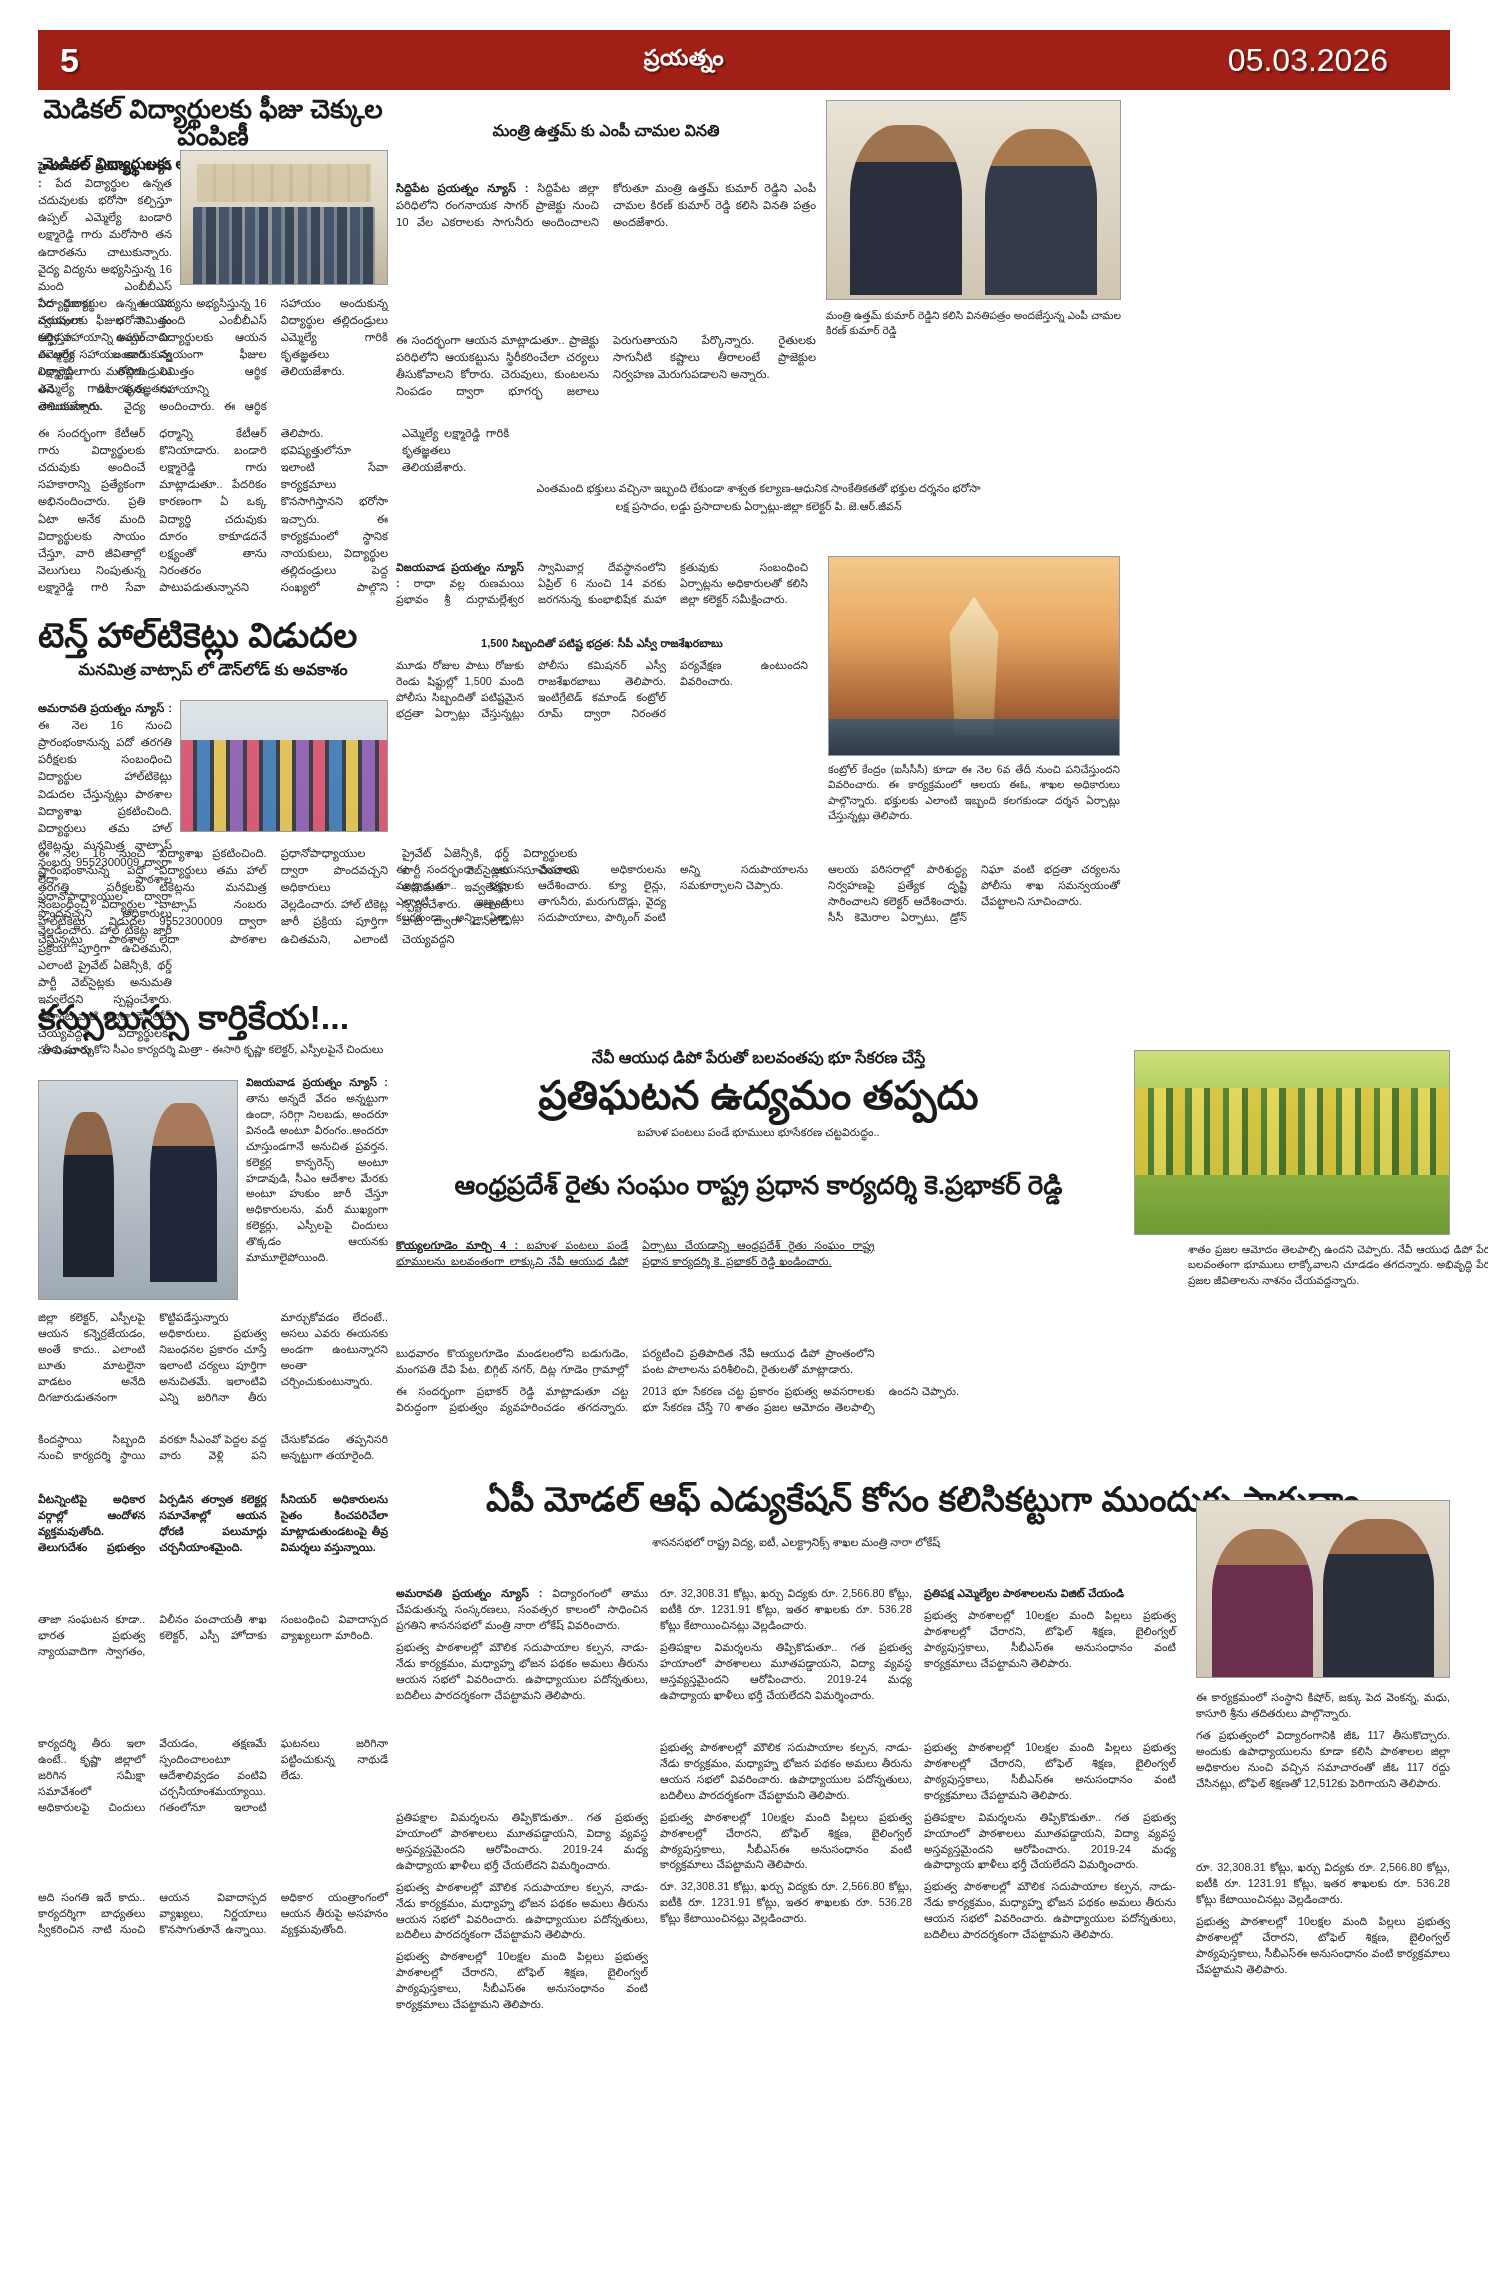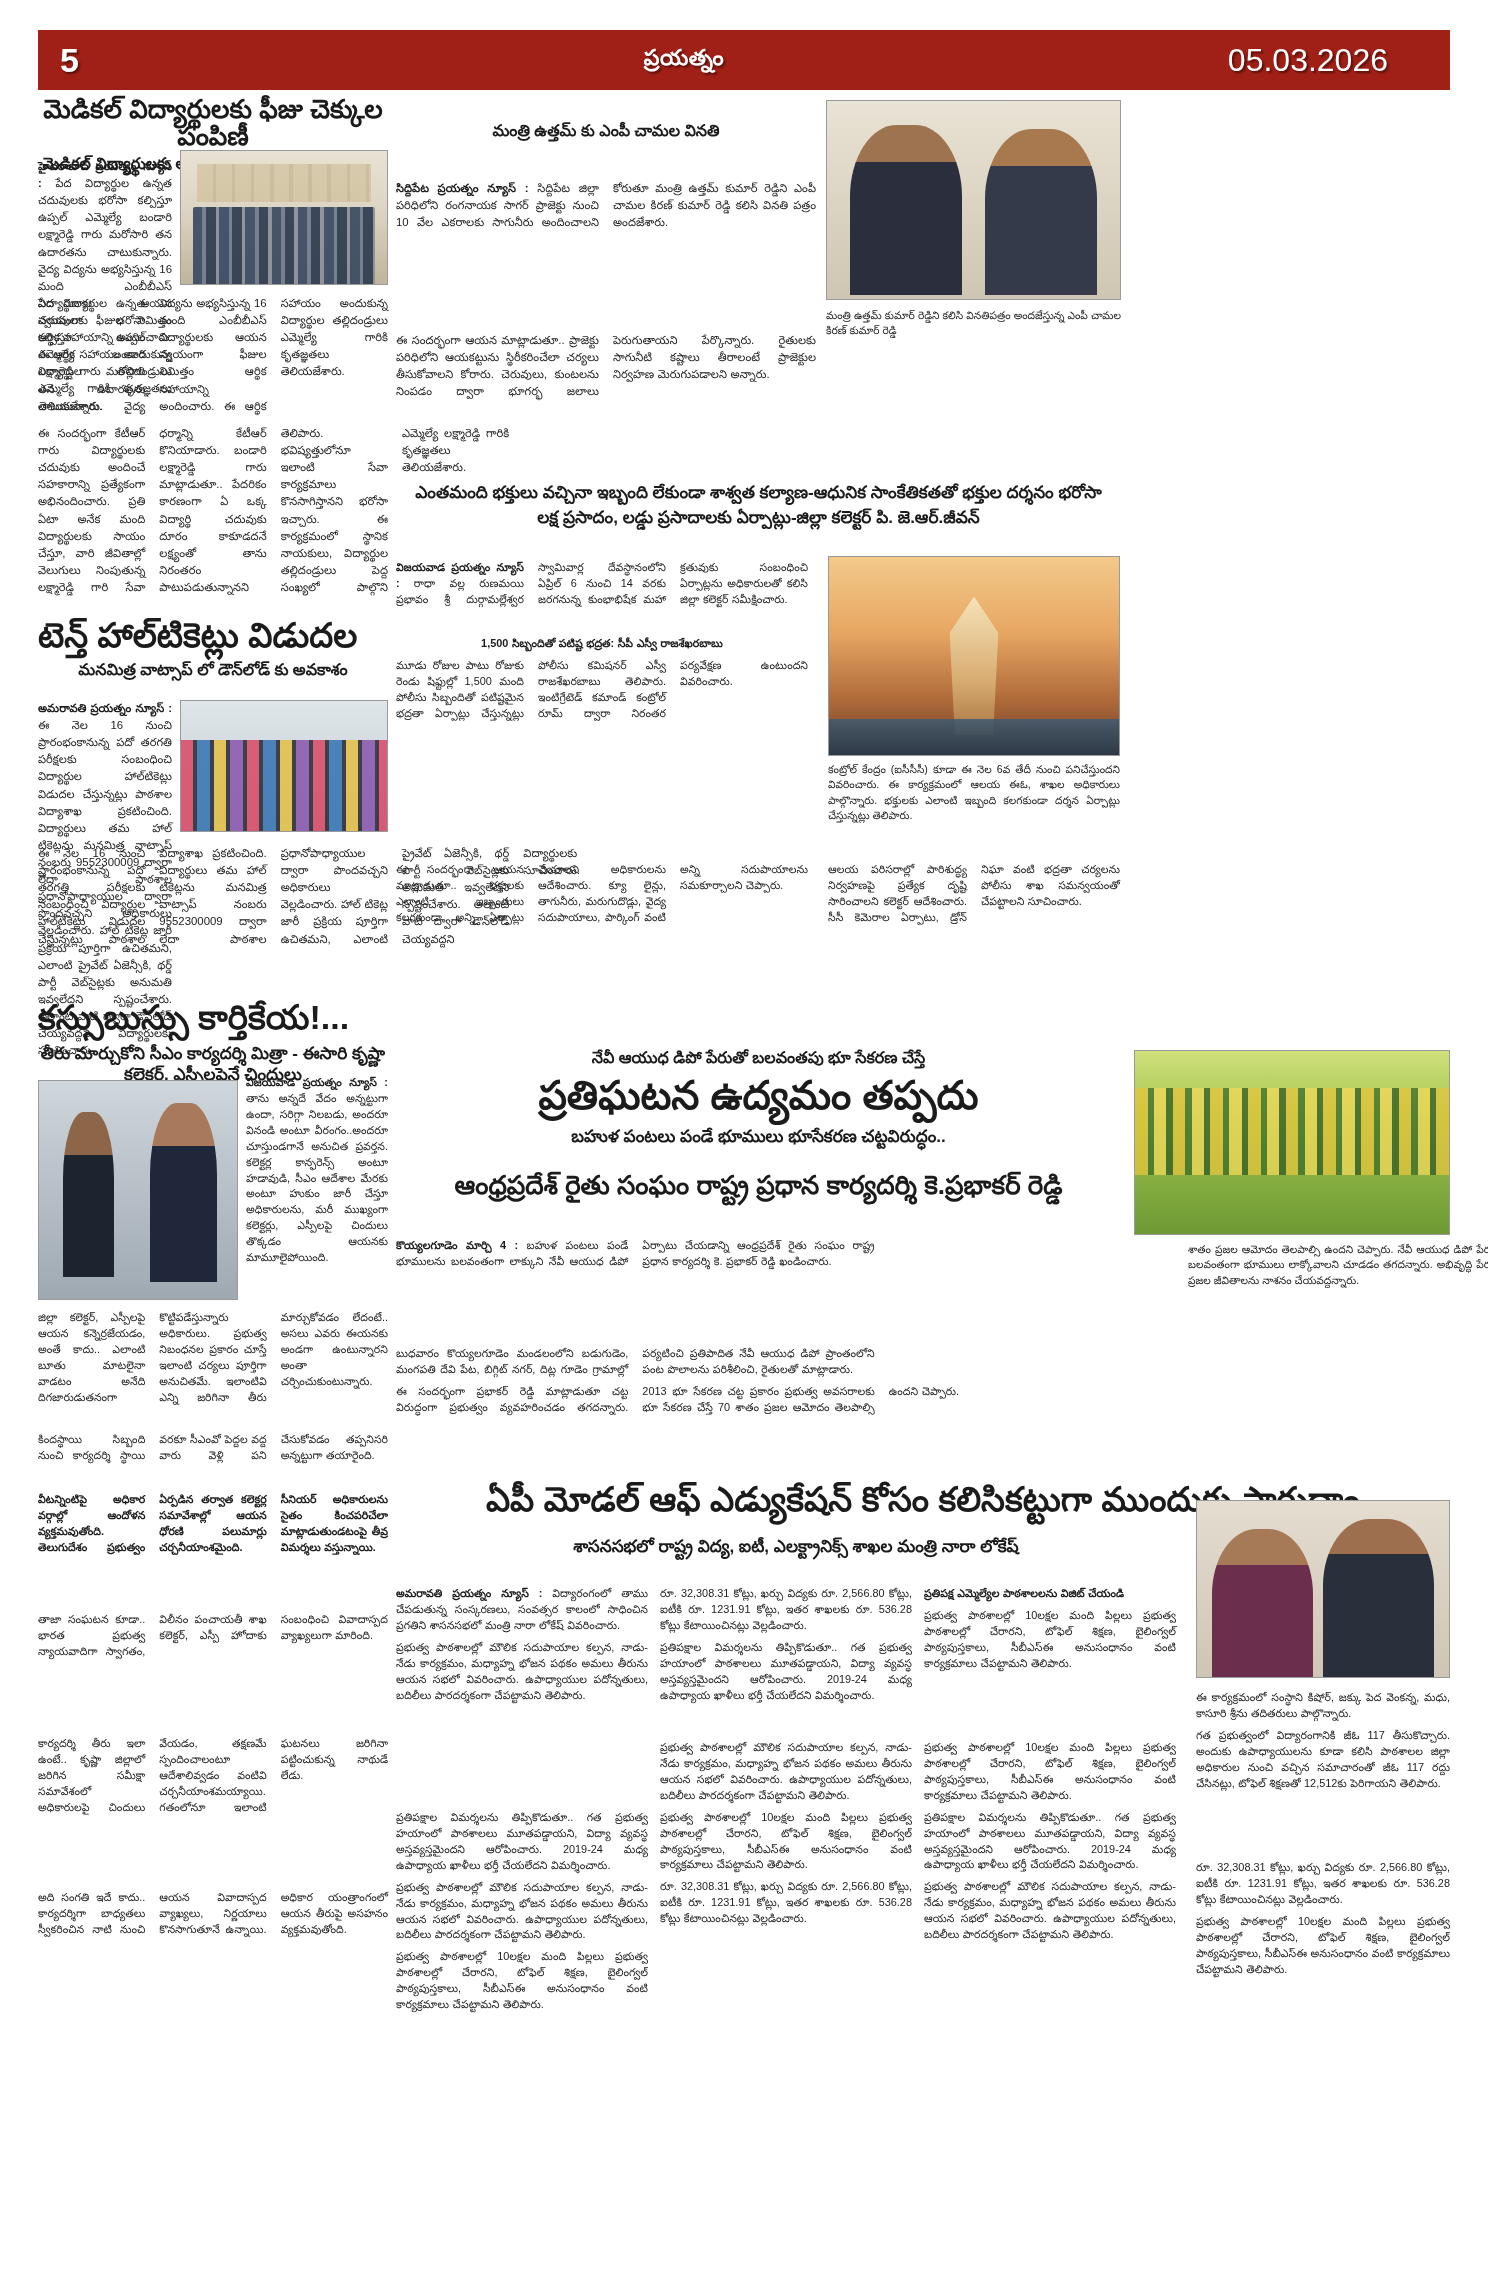--- a/index.html
+++ b/index.html
@@ -48,21 +48,21 @@
   .hl {
     font-weight: 700;
     line-height: 1.02;
     color: #1b1b1b;
     text-align: center;
   }
   .hl-xl  { font-size: 40px; }
   .hl-lg  { font-size: 34px; }
   .hl-md  { font-size: 26px; }
   .kicker {
-    font-size: 17px; font-weight: 700;
+    font-size: 11px; font-weight: 400;
     text-align: center; color: #1b1b1b;
     line-height: 1.25;
   }
   .subhl {
     font-size: 16px; font-weight: 700;
     text-align: center; color: #1b1b1b;
     line-height: 1.3;
   }
   .body-txt {
     font-size: 11.4px;
@@ -373,21 +373,21 @@
 
 <div class="photo p-field block" style="left:1134px; top:1050px; width:316px; height:185px;">
   <span class="ph-label">పంట పొలాల్లో రైతులతో ప్రభాకర్ రెడ్డి</span>
 </div>
 
 <div class="block" style="left:1188px; top:1242px; width:316px;">
   <p class="caption" style="margin:0;">శాతం ప్రజల ఆమోదం తెలపాల్సి ఉందని చెప్పారు. నేవీ ఆయుధ డిపో పేరుతో బలవంతంగా భూములు లాక్కోవాలని చూడడం తగదన్నారు. అభివృద్ధి పేరుతో ప్రజల జీవితాలను నాశనం చేయవద్దన్నారు.</p>
 </div>
 
 <div class="block cols3" style="left:396px; top:1238px; width:725px; height:110px;">
-  <p class="body-txt tight" style="margin:0;">
+  <p class="body-txt tight" style="margin:0;text-decoration:underline;">
     <span class="lead-in">కొయ్యలగూడెం మార్చి 4 :</span>
     <span>బహుళ పంటలు పండే భూములను బలవంతంగా లాక్కుని నేవీ ఆయుధ డిపో ఏర్పాటు చేయడాన్ని ఆంధ్రప్రదేశ్ రైతు సంఘం రాష్ట్ర ప్రధాన కార్యదర్శి కె. ప్రభాకర్ రెడ్డి ఖండించారు.</span>
   </p>
 </div>
 
 <div class="block cols3" style="left:396px; top:1346px; width:725px; height:96px;">
   <p class="body-txt tight" style="margin:0;">బుధవారం కొయ్యలగూడెం మండలంలోని బడుగుడెం, మంగపతి దేవి పేట, బిగ్గిట్ నగర్, దిట్ల గూడెం గ్రామాల్లో పర్యటించి ప్రతిపాదిత నేవీ ఆయుధ డిపో ప్రాంతంలోని పంట పొలాలను పరిశీలించి, రైతులతో మాట్లాడారు.</p>
 </div>
 
 <div class="block cols3" style="left:396px; top:1384px; width:725px; height:96px;">

